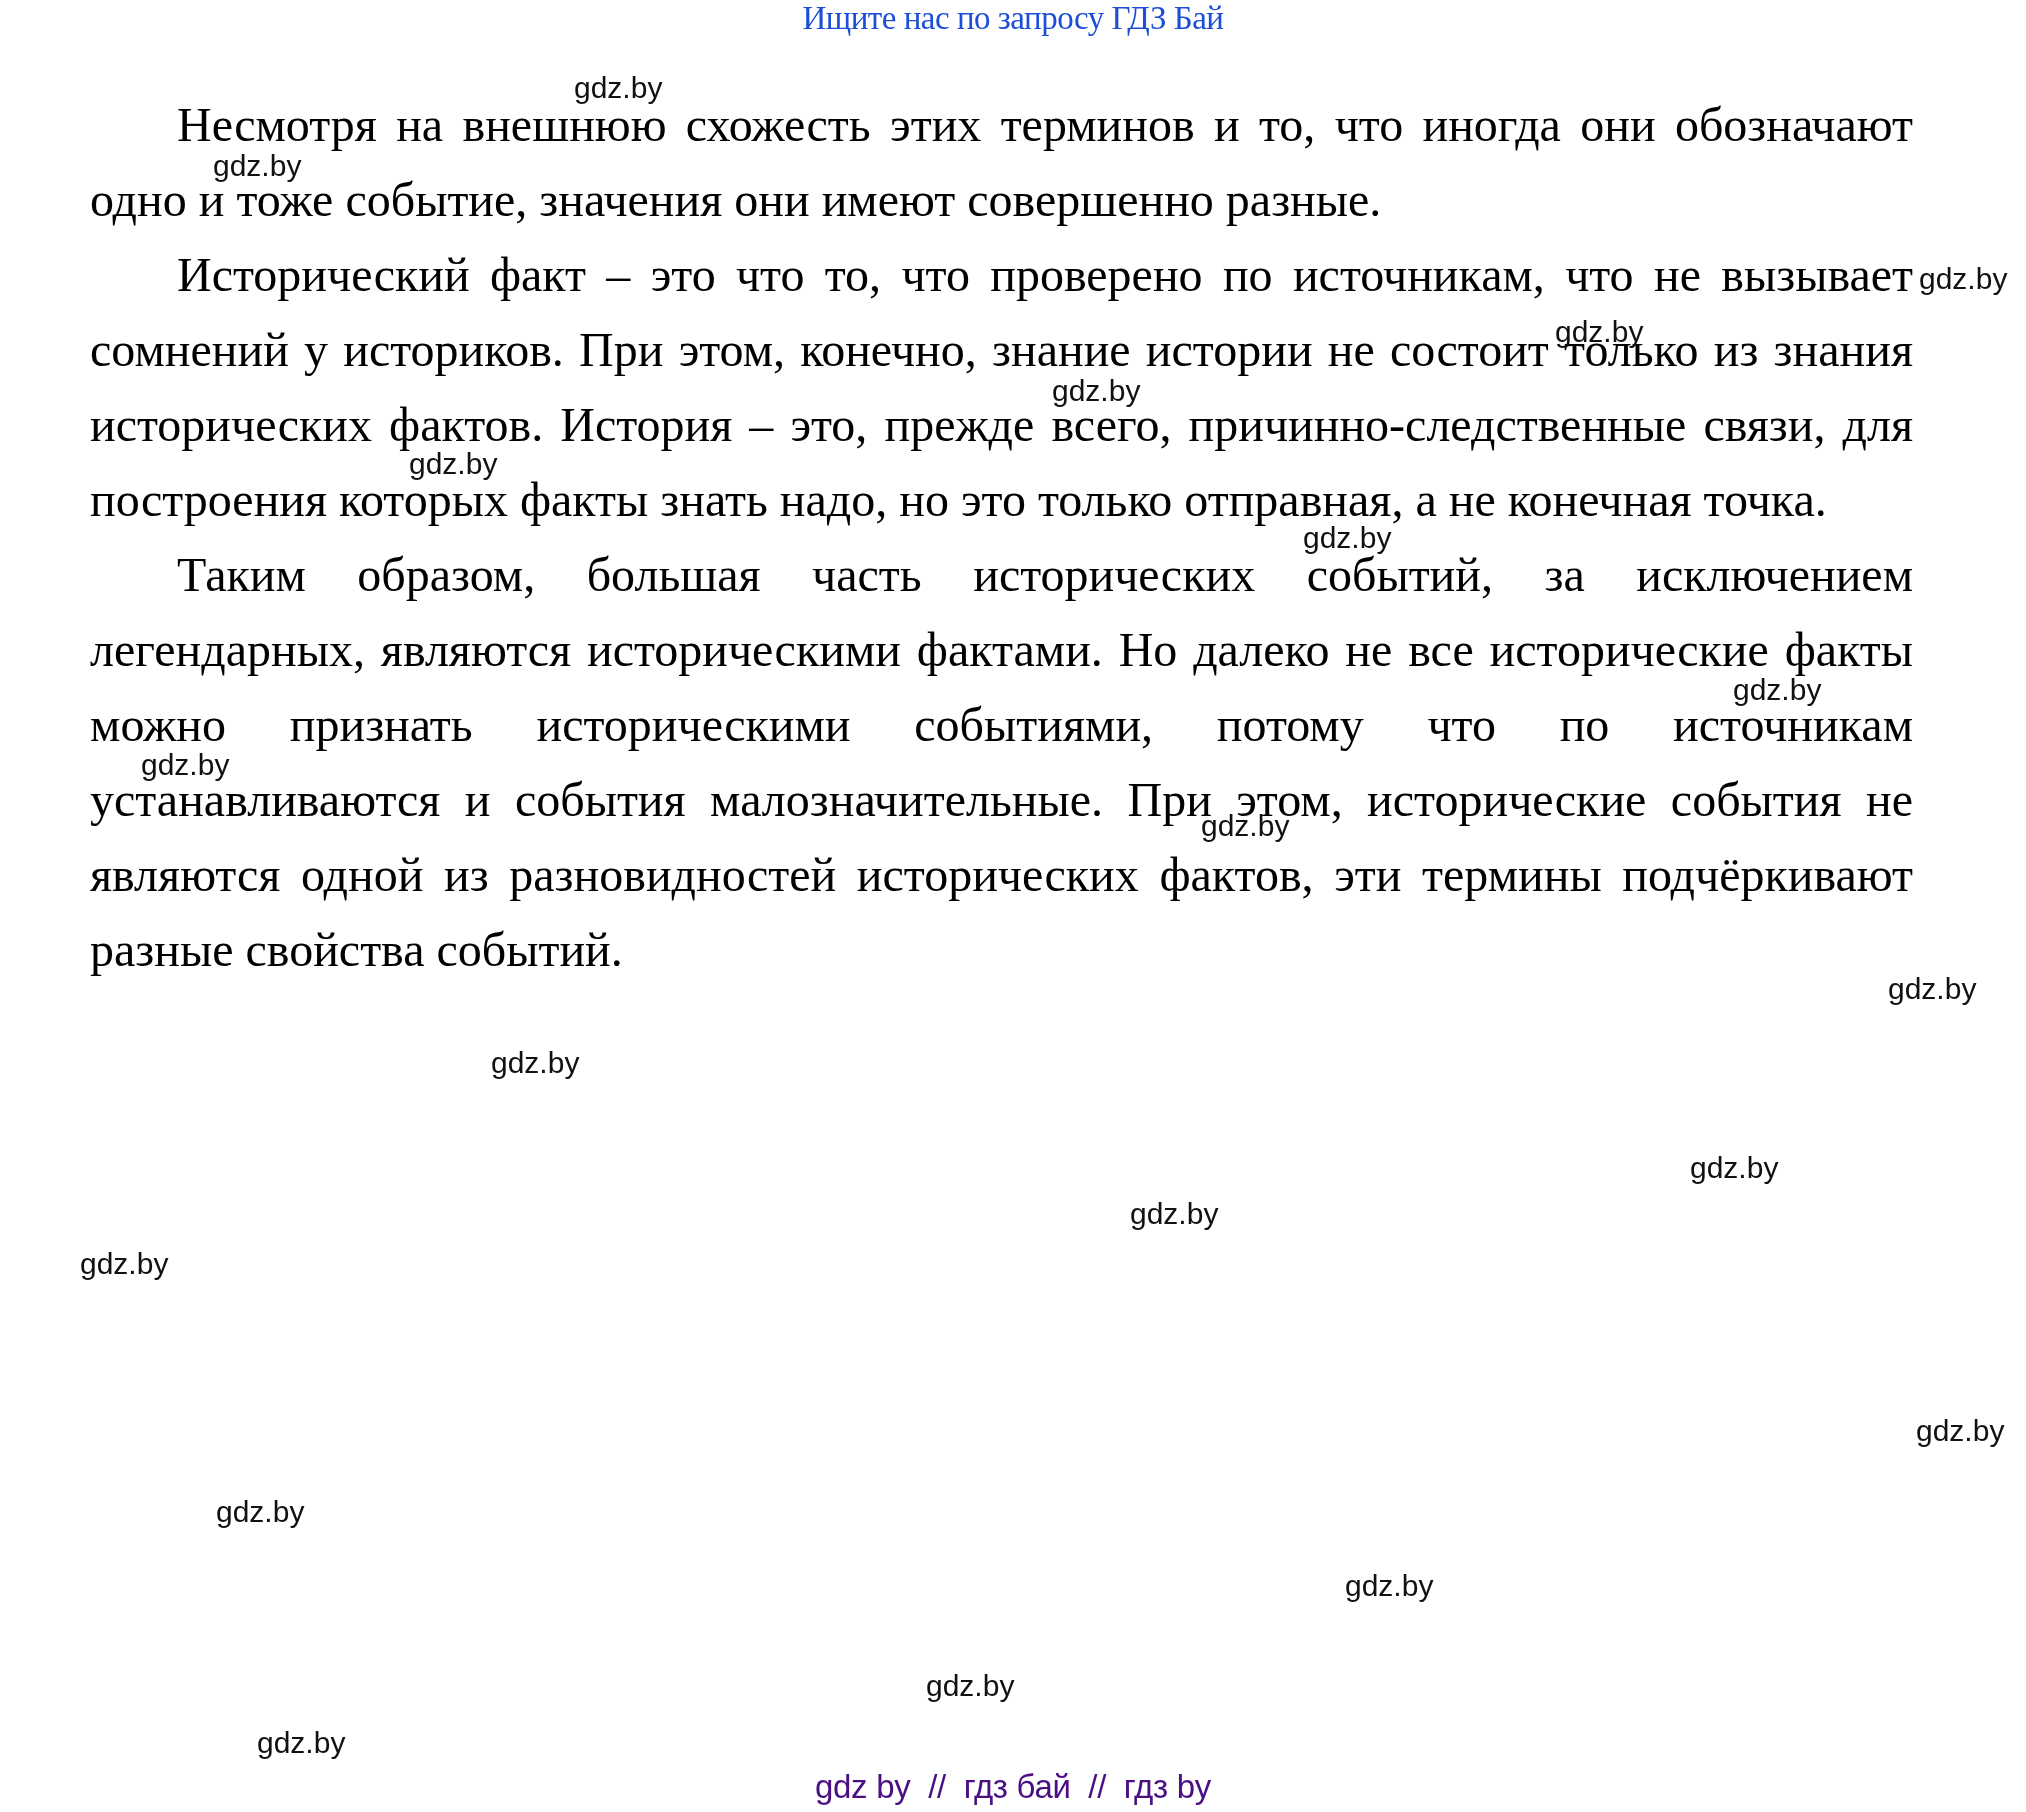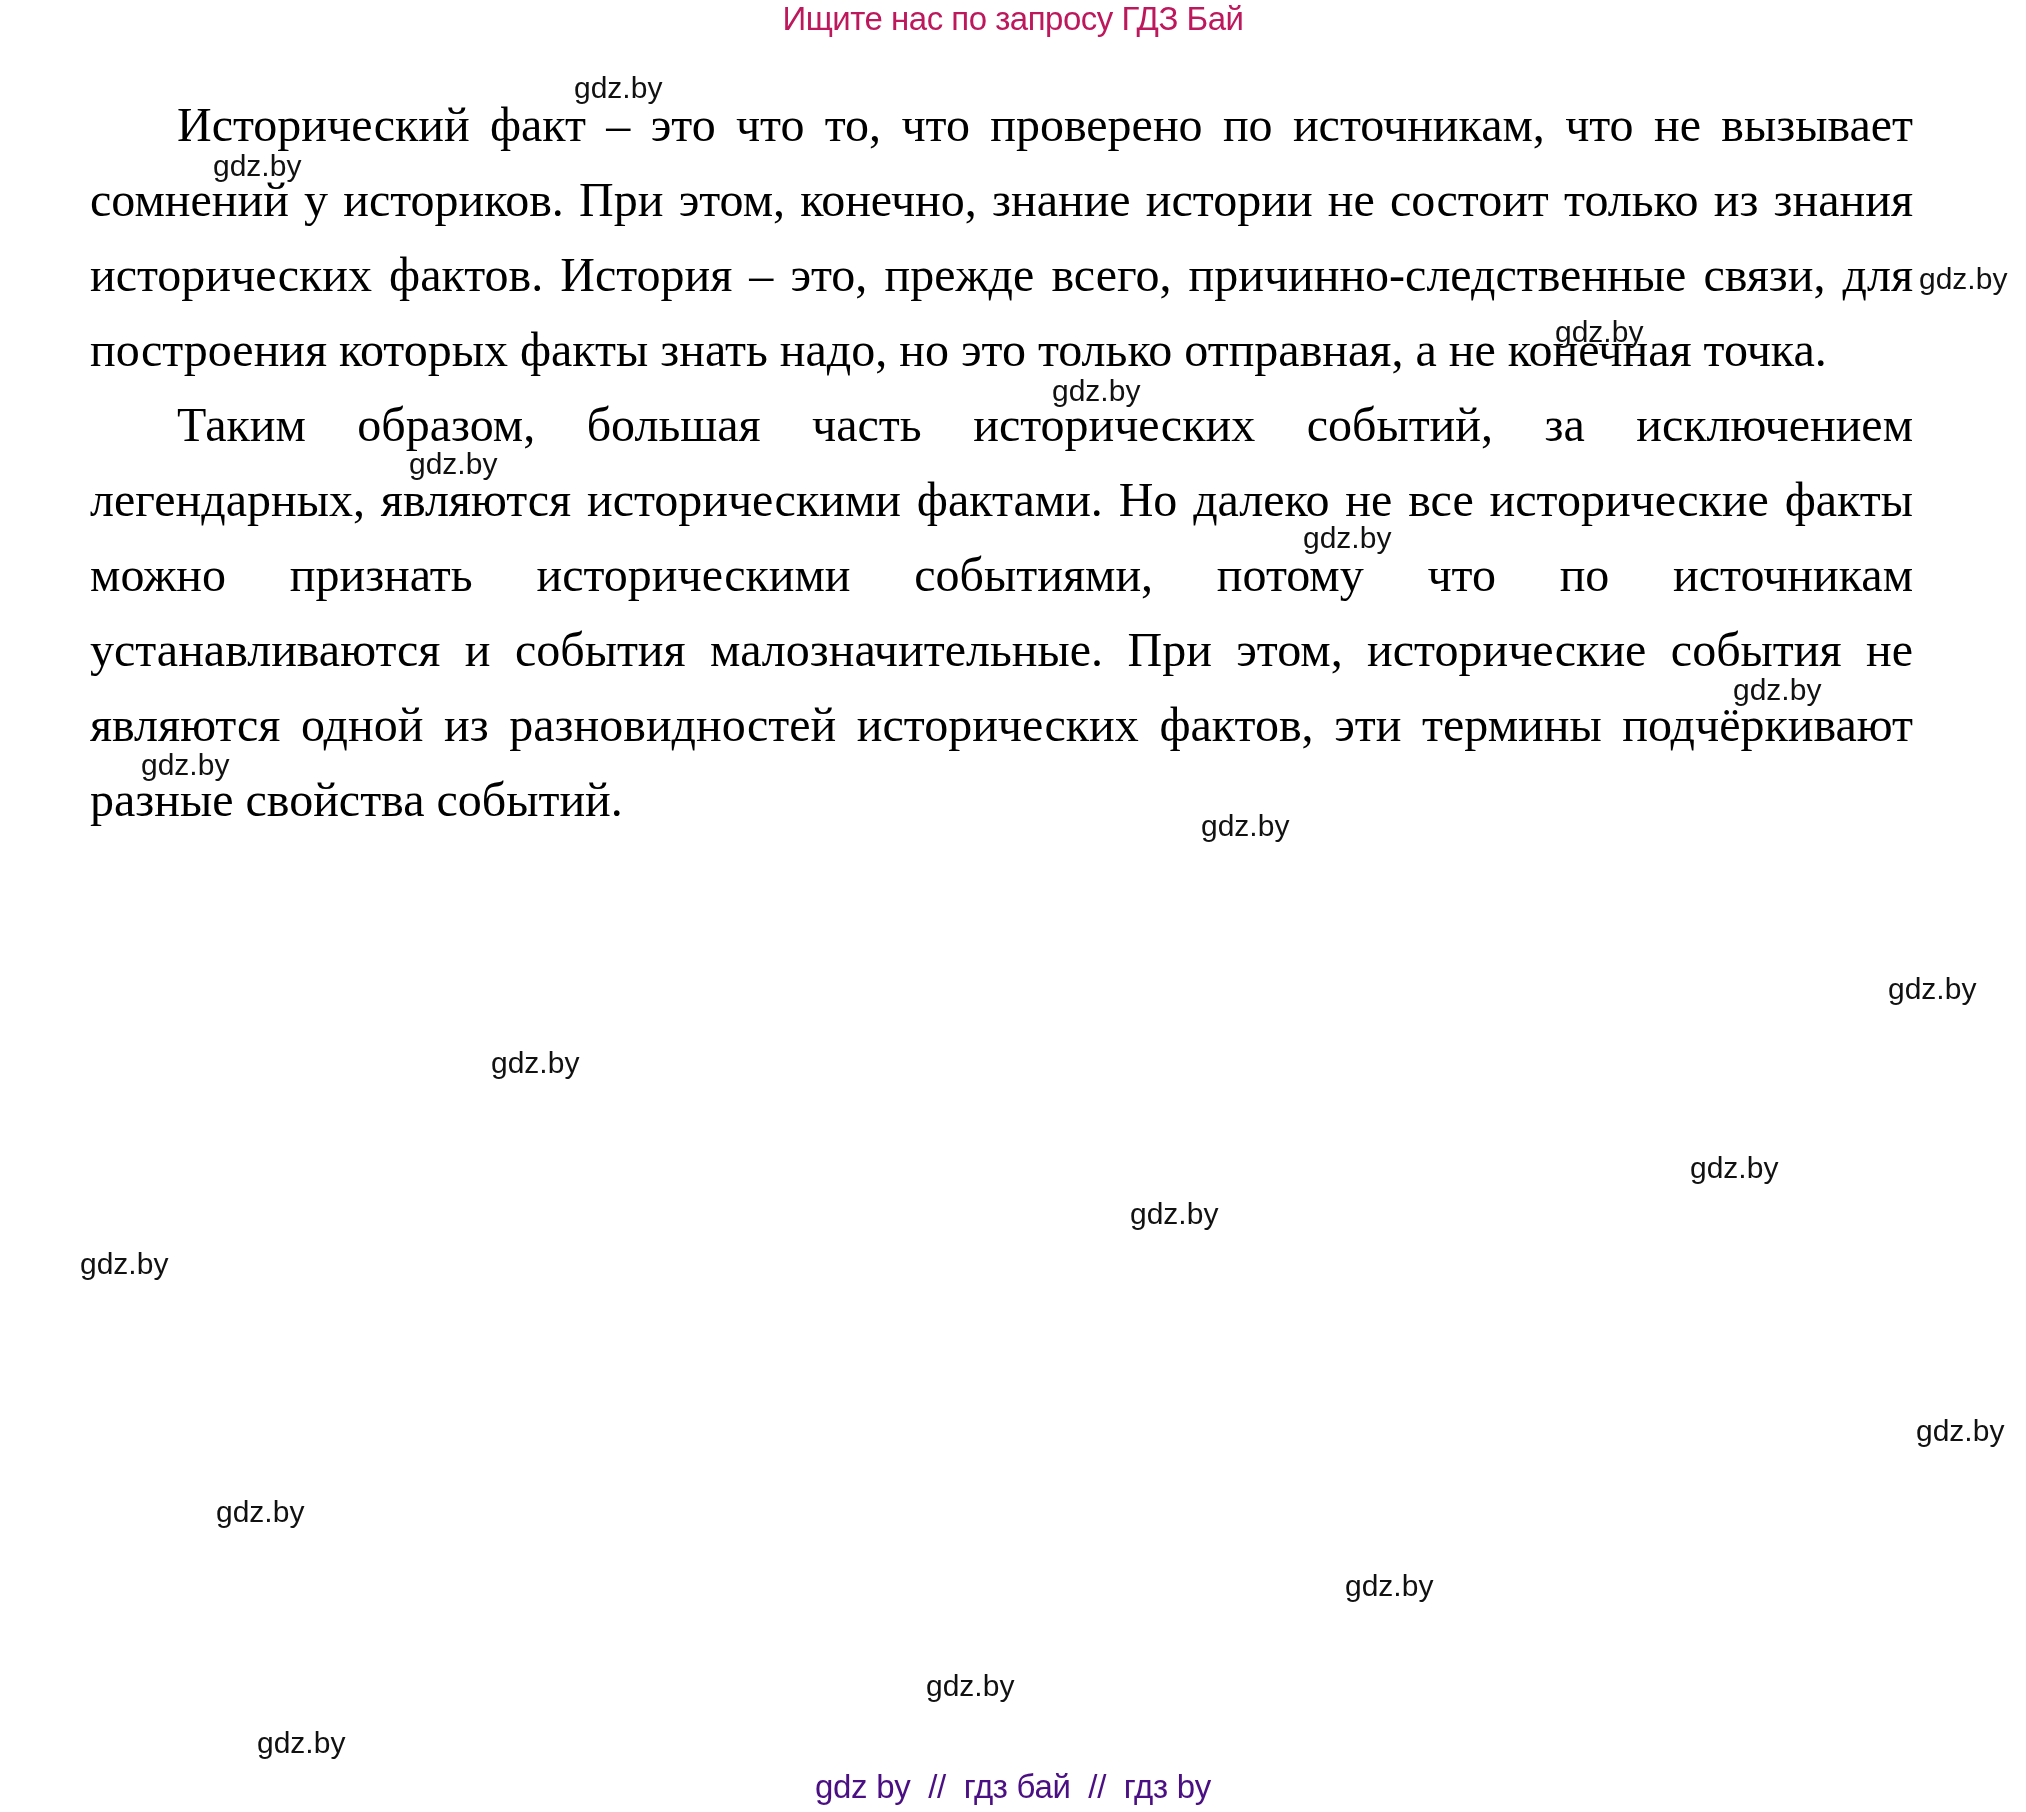--- a/index.html
+++ b/index.html
@@ -1,19 +1,19 @@
 <!DOCTYPE html>
 <html><head>
 <meta charset="utf-8">
 <style>
   html, body { margin: 0; padding: 0; background: #ffffff; }
   body { width: 2026px; height: 1813px; position: relative; overflow: hidden; }
   .header {
     position: absolute; top: 0; left: 0; width: 2026px; text-align: center;
-    font-family: Liberation Sans, sans-serif; font-size: 33px; color: #be185d;
+    font-family: Liberation Serif, serif; font-size: 33px; color: #1d4ed8;
     line-height: 37px; letter-spacing: -0.5px;
   }
   .footer {
     position: absolute; top: 1768px; left: 0; width: 2026px; text-align: center;
     font-family: "Liberation Sans", sans-serif; font-size: 33px; color: #4a0f82;
     white-space: pre; letter-spacing: -0.3px;
   }
   .content {
     position: absolute; left: 90px; top: 87px; width: 1823px;
     font-family: "Liberation Serif", serif; color: #000;
@@ -30,20 +30,21 @@
     position: absolute; font-family: "Liberation Sans", sans-serif;
     font-size: 30px; color: #111; line-height: 27px;
   }
 </style>
 </head>
 <body>
 
 <div class="header">Ищите нас по запросу ГДЗ Бай</div>
 
 <div class="content">
+  <p class="para">Несмотря на внешнюю схожесть этих терминов и то, что иногда они обозначают одно и тоже событие, значения они имеют совершенно разные.</p>
   <p class="para">Исторический факт – это что то, что проверено по источникам, что не вызывает сомнений у историков. При этом, конечно, знание истории не состоит только из знания исторических фактов. История – это, прежде всего, причинно-следственные связи, для построения которых факты знать надо, но это только отправная, а не конечная точка.</p>
   <p class="para">Таким образом, большая часть исторических событий, за исключением легендарных, являются историческими фактами. Но далеко не все исторические факты можно признать историческими событиями, потому что по источникам устанавливаются и события малозначительные. При этом, исторические события не являются одной из разновидностей исторических фактов, эти термины подчёркивают разные свойства событий.</p>
 </div>
 
 <div id="wm-layer">
     <span class="wm" style="left: 574px; top: 74px;">gdz.by</span>
     <span class="wm" style="left: 213px; top: 152px;">gdz.by</span>
     <span class="wm" style="left: 1919px; top: 265px;">gdz.by</span>
     <span class="wm" style="left: 1555px; top: 318px;">gdz.by</span>
     <span class="wm" style="left: 1052px; top: 377px;">gdz.by</span>

